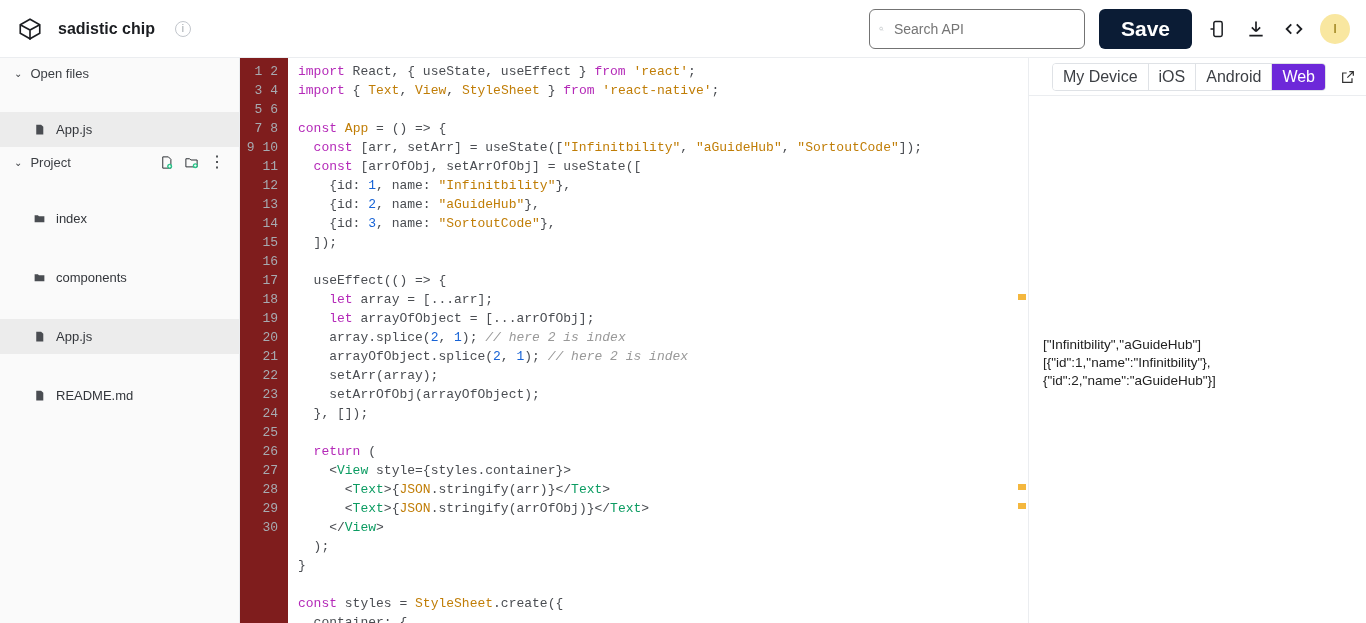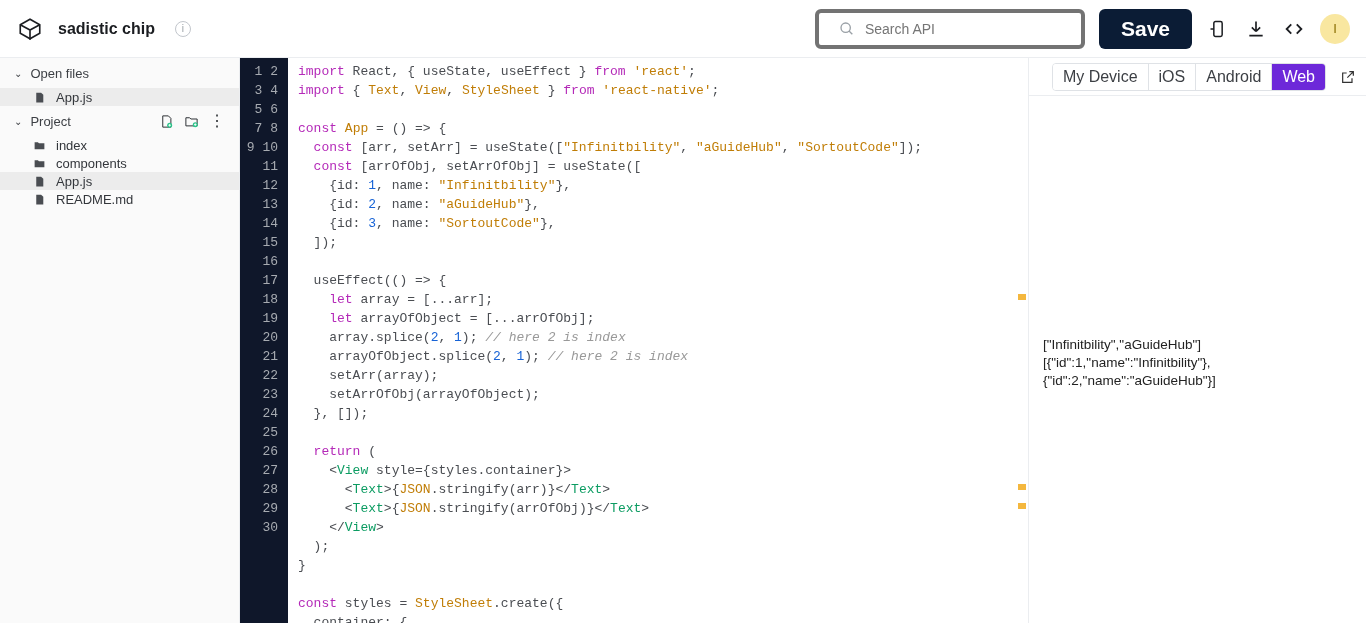--- a/index.html
+++ b/index.html
@@ -9,39 +9,39 @@
 .logo-area { display:flex; align-items:center; gap:14px; }
 .logo { width:28px; height:28px; display:flex; align-items:center; justify-content:center; }
 .title-block { display:flex; flex-direction:column; }
 .title-row { display:flex; align-items:center; gap:20px; }
 .title { font-size:16px; font-weight:600; color:#1b1d21; }
 .info-icon { width:16px; height:16px; border:1px solid #c2c6cc; border-radius:50%; display:flex; align-items:center; justify-content:center; font-size:10px; color:#9aa0a6; }
 .subtitle { font-size:12px; color:#7a7f88; display:flex; align-items:center; gap:4px; }
 .checkmark { color:#2bc48a; font-size:12px; }
 
 .header-right { margin-left:auto; display:flex; align-items:center; gap:14px; }
-.search { width:270px; height:40px; border:4px solid #737373; border-radius:6px; display:flex; align-items:center; padding:0 20px; gap:10px; color:#9aa0a6; }
+.search { width:216px; height:40px; border:1px solid #737373; border-radius:6px; display:flex; align-items:center; padding:0 9px; gap:10px; color:#9aa0a6; }
 .search input { border:none; outline:none; font-size:14px; flex:1; color:#333; }
 .save-btn { height:40px; padding:0 22px; background:#0b1c35; color:#fff; border:none; border-radius:6px; font-size:21px; font-weight:600; cursor:pointer; }
 .icon-btn { width:24px; height:24px; display:flex; align-items:center; justify-content:center; color:#1b1d21; cursor:pointer; }
 .avatar { width:30px; height:30px; border-radius:50%; background:#f9e7a0; display:flex; align-items:center; justify-content:center; font-size:13px; color:#8a6d00; font-weight:500; }
 
 .main { display:flex; height:calc(623px - 58px); }
 .sidebar { width:240px; background:#fafafa; border-right:1px solid #ebedf0; display:flex; flex-direction:column; }
 .sec-head { height:30px; display:flex; align-items:center; padding:0 14px; gap:8px; font-size:13px; color:#3c3f44; cursor:pointer; }
 .sec-head.proj { justify-content:flex-start; }
 .proj-actions { margin-left:auto; display:flex; align-items:center; gap:10px; color:#2f3337; }
 .caret { font-size:10px; }
-.file-item { height:18px; display:flex; align-items:center; padding-left:32px; gap:10px; font-size:13px; color:#33363b; cursor:pointer; }
+.file-item { height:35px; display:flex; align-items:center; padding-left:32px; gap:10px; font-size:13px; color:#33363b; cursor:pointer;margin-top:24px; }
 .file-item.active { background:#ececec; }
 .file-ico { width:14px; height:14px; display:flex; align-items:center; justify-content:center; color:#555; flex-shrink:0; }
 .folder-ico { color:#444; }
 
 .editor { flex:1; display:flex; background:#fff; font-family:"SFMono-Regular",Consolas,"Liberation Mono",Menlo,monospace; font-size:13px; overflow:hidden; }
-.gutter { width:48px; text-align:right; padding:4px 10px 0 0; color:#a7abb1; user-select:none; line-height:19px; background:#0f172a; }
+.gutter { width:48px; text-align:right; padding:4px 10px 0 0; color:#a7abb1; user-select:none; line-height:19px; background:#7f1d1d; }
 .code { padding:4px 0 0 10px; line-height:19px; white-space:pre; color:#2f3337; overflow:auto; position:relative; flex:1; }
 .tok-kw { color:#b429b8; }
 .tok-type { color:#c07d06; }
 .tok-str { color:#c07d06; }
 .tok-num { color:#1763d6; }
 .tok-id { color:#4a4d52; }
 .tok-com { color:#999; font-style:italic; }
 .tok-tag { color:#0c9c62; }
 
 .markers { position:absolute; right:0; top:0; bottom:0; width:12px; }

